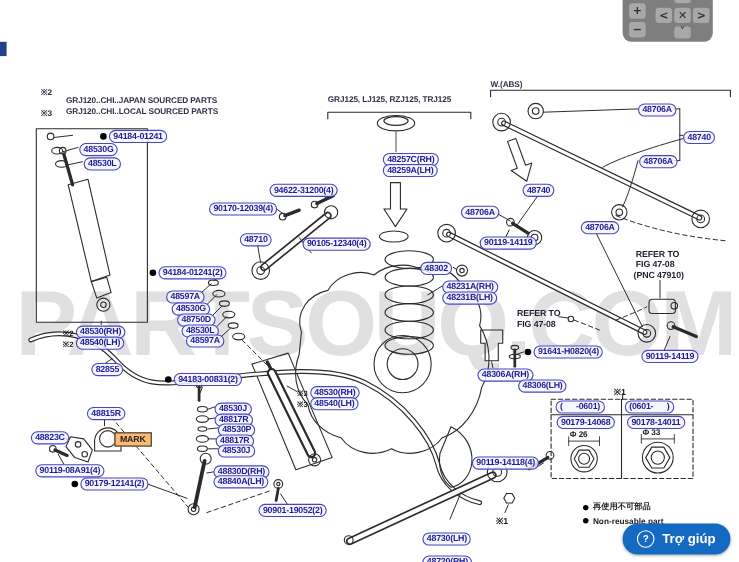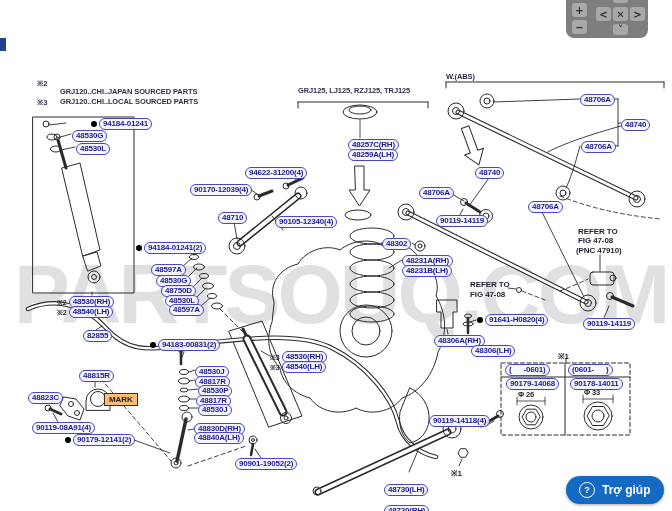--- a/index.html
+++ b/index.html
@@ -375,20 +375,30 @@
       <div class="dtext refer" style="left: 576px; top: 246px;">(PNC 47910)</div>
       <div class="dtext refer" style="left: 470px; top: 280px;">REFER TO</div>
       <div class="dtext refer" style="left: 470px; top: 290px;">FIG 47-08</div>
       <div class="dtext marker" style="left: 451px; top: 467px;">※1</div>
       <div class="dtext marker" style="left: 558px; top: 350px;">※1</div>
       <div class="dtext dia" style="left: 518px; top: 390px;">Φ 26</div>
       <div class="dtext dia" style="left: 584px; top: 388px;">Φ 33</div>
       <div class="dtext mark" style="left: 104px; top: 393px;">MARK</div>
     </div>
 
+  <div class="legend">
+    <div class="legend-item">
+      <span class="legend-dot"></span>
+      <span>再使用不可部品</span>
+    </div>
+    <div class="legend-item">
+      <span class="legend-dot"></span>
+      <span>Non-reusable part</span>
+    </div>
+  </div>
 
   <div class="help-btn">
     <span class="help-q">?</span>
     <span>Trợ giúp</span>
   </div>
 
   <div class="zoomer">
     <div class="zbtn" style="left:6px;top:12px;">+</div>
     <div class="zbtn" style="left:6px;top:29px;">−</div>
     <div class="zbtn" style="left:47px;top:2px;height:10px;">˄</div>

